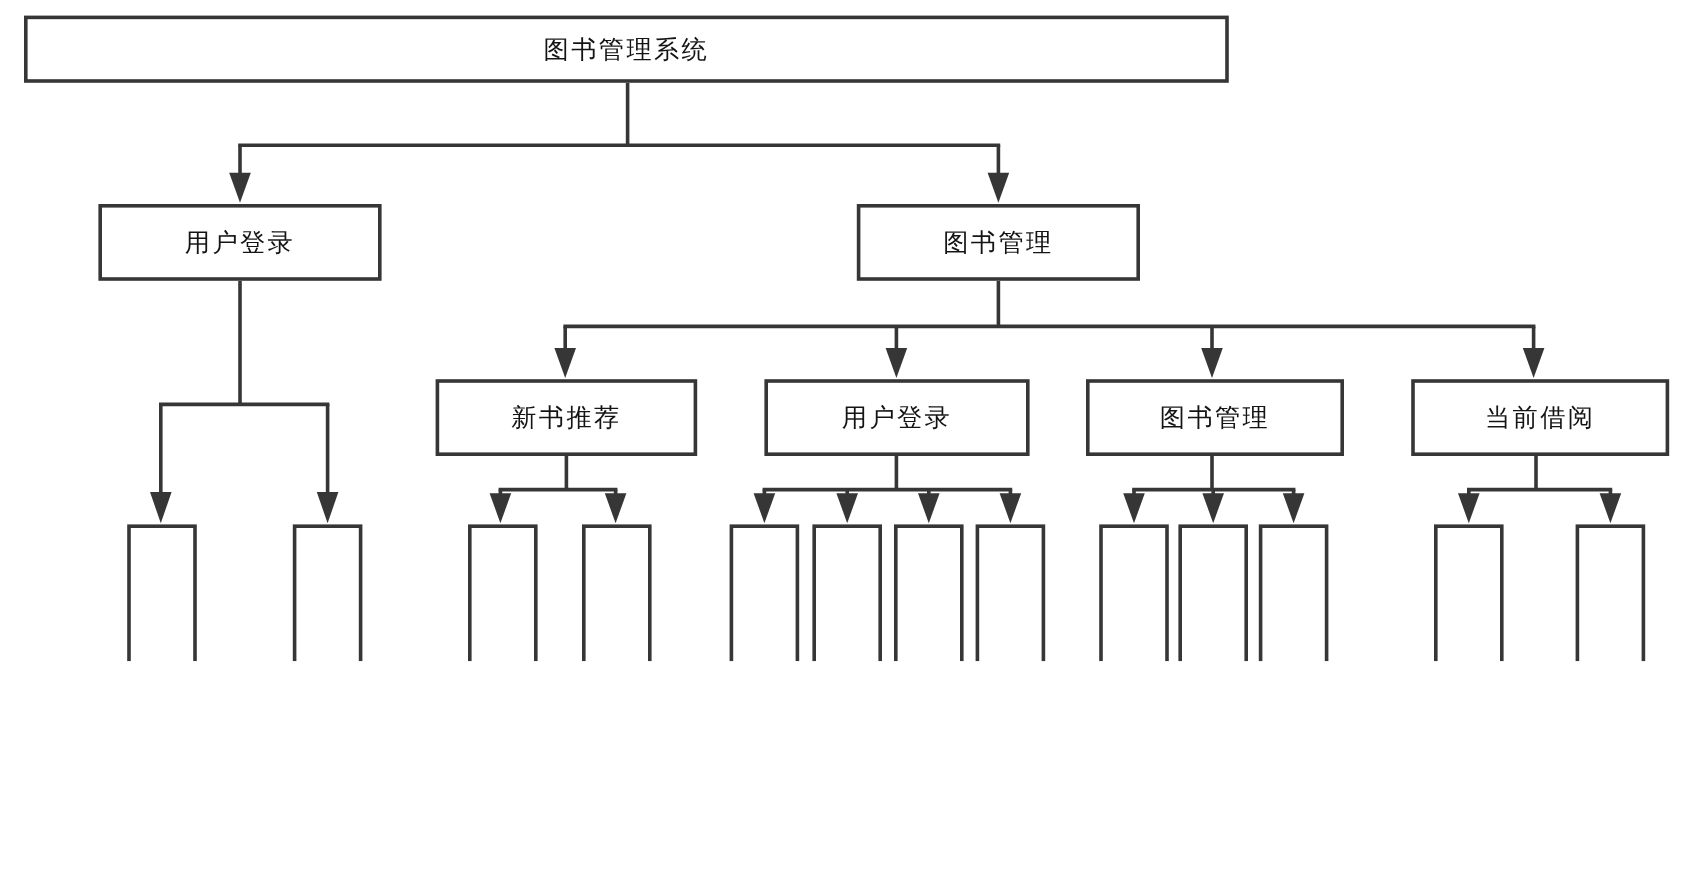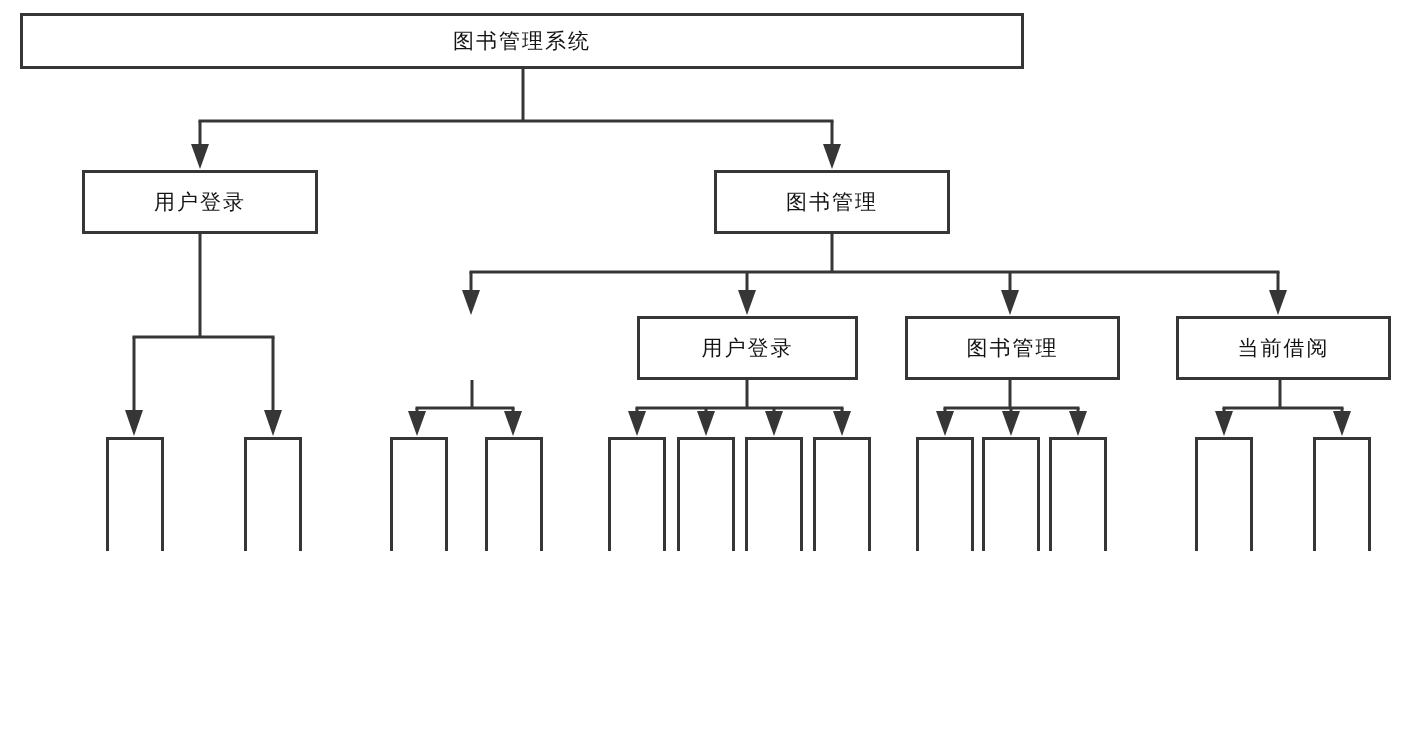--- a/index.html
+++ b/index.html
@@ -104,20 +104,21 @@
       <line x1="1342" y1="408" x2="1342" y2="414"></line>
       <polygon points="1333,411 1351,411 1342,436" stroke="none"></polygon>
     </g>
   </svg>
 
   <div class="node h" style="left:20px; top:13px; width:1004px; height:56px;">图书管理系统</div>
 
   <div class="node h" style="left:82px; top:170px; width:236px; height:64px;">用户登录</div>
   <div class="node h" style="left:714px; top:170px; width:236px; height:64px;">图书管理</div>
 
+  <div class="node h" style="left:363px; top:316px; width:218px; height:64px;">新书推荐</div>
   <div class="node h" style="left:637px; top:316px; width:221px; height:64px;">用户登录</div>
   <div class="node h" style="left:905px; top:316px; width:215px; height:64px;">图书管理</div>
   <div class="node h" style="left:1176px; top:316px; width:215px; height:64px;">当前借阅</div>
 
   <div class="node v" style="left:106px; top:437px; width:58px; height:301px;">用户登录</div>
   <div class="node v" style="left:244px; top:437px; width:58px; height:301px;">注销登录</div>
 
   <div class="node v" style="left:390px; top:437px; width:58px; height:301px;">查询图书</div>
   <div class="node v" style="left:485px; top:437px; width:58px; height:301px;">借阅图书</div>
 

